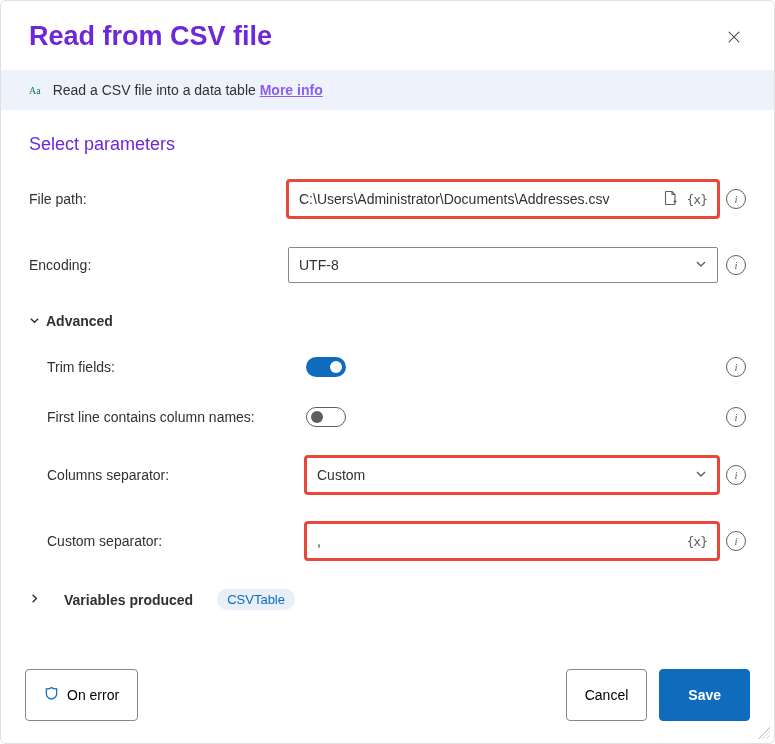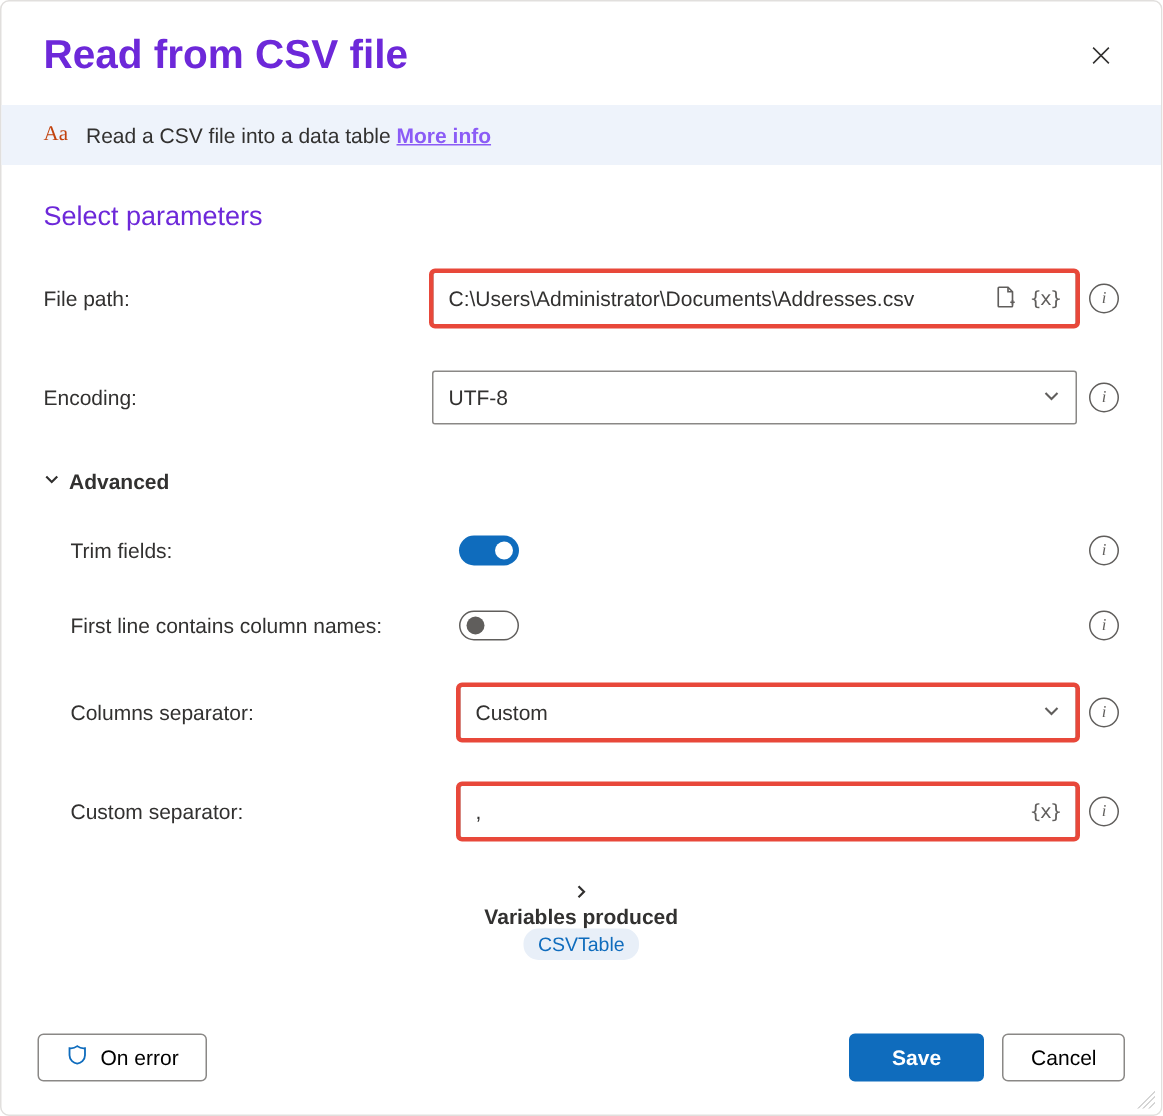--- a/index.html
+++ b/index.html
@@ -38,23 +38,23 @@
     }
     .info-banner {
       background: #eef3fb;
       padding: 12px 28px;
       display: flex;
       align-items: center;
       gap: 12px;
       color: #323130;
     }
     .aa-icon {
-      font-size: 14px;
+      font-size: 10px;
       font-family: serif;
-      color:#c2410c;
+      color:#0f766e;
     }
     .info-banner a {
       color: #8b5cf6;
       text-decoration: underline;
       cursor: pointer;
       font-weight: bold;
     }
     .body {
       padding: 24px 28px 10px 28px;
       flex: 1;
@@ -128,41 +128,40 @@
     }
     .toggle.on { background:#0f6cbd; }
     .toggle.off { background:#fff; border:1px solid #605e5c;}
     .toggle .knob {
       position:absolute; width:12px; height:12px; border-radius:50%;
       top:50%; transform:translateY(-50%);
     }
     .toggle.on .knob { background:#fff; right:4px; }
     .toggle.off .knob { background:#605e5c; left:4px; }
     .vars-row {
-      display:flex; align-items:center; gap:0;
+      display:flex; align-items:center; gap:24px;
       margin-top: 10px;
-      flex-direction: column;
     }
     .vars-row .chev { font-size:11px; }
     .pill {
       background:#e8eff8;
       color:#0f6cbd;
       padding:3px 10px;
       border-radius: 10px;
       font-size:13px;
     }
     .footer {
       border-top: none;
       padding: 16px 24px 22px 24px;
       display:flex;
       align-items:center;
       justify-content: space-between;
     }
     .btn {
-      height: 32px;
+      height: 52px;
       padding: 0 18px;
       border-radius: 4px;
       border:1px solid #8a8886;
       background:#fff;
       cursor:pointer;
       font-size:14px;
       display:flex; align-items:center; gap:8px;
     }
     .btn.primary {
       background:#0f6cbd; border-color:#0f6cbd; color:#fff;
@@ -314,23 +313,23 @@
   <div class="footer">
     <button class="btn">
       <span class="shield">
         <svg viewBox="0 0 16 16" fill="none" stroke="#0f6cbd" stroke-width="1.3">
             <path d="M8 1.5 C6 3 4 3.2 2.5 3 v5 c0 3.5 3 5.5 5.5 6 2.5-.5 5.5-2.5 5.5-6 v-5 C12 3.2 10 3 8 1.5z"></path>
           </svg>
       </span>
       <span>On error</span>
     </button>
     <div class="footer-right">
+      <button class="btn">
+          <span>Cancel</span>
+        </button>
       <button class="btn primary">
           <span>Save</span>
         </button>
-      <button class="btn">
-          <span>Cancel</span>
-        </button>
     </div>
   </div>
 
   <div class="resize-grip"></div>
 </div>
 
 </body></html>

